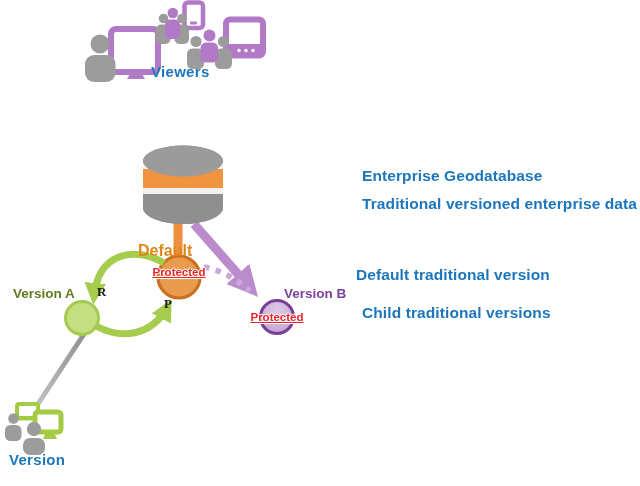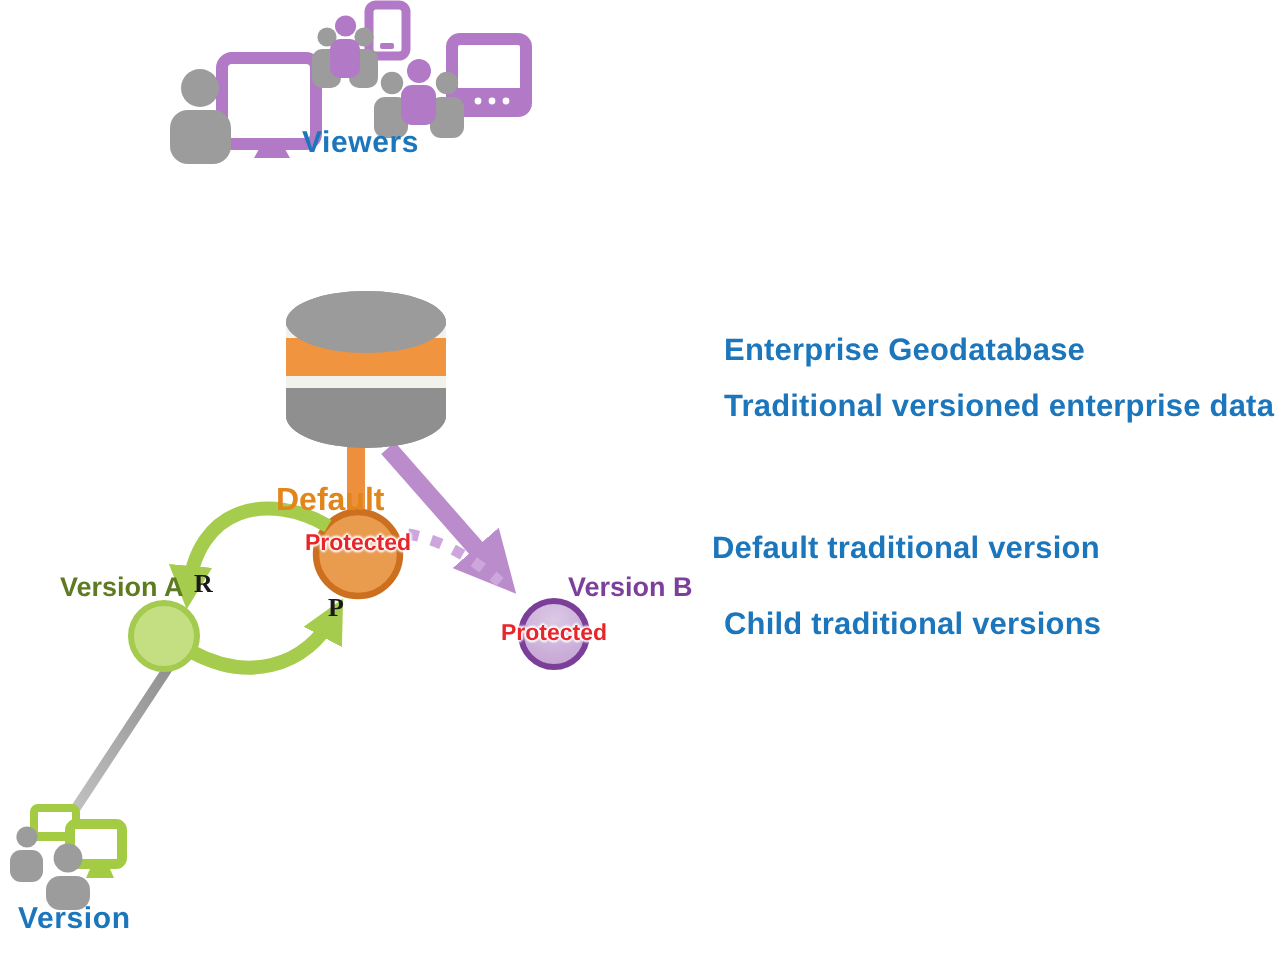--- a/index.html
+++ b/index.html
@@ -10,20 +10,21 @@
   svg{position:absolute;left:0;top:0;}
   .lbl{position:absolute;white-space:nowrap;line-height:1.1;}
   .blue{color:#1C76BC;font-weight:700;font-size:15px;letter-spacing:.3px;}
   .note{color:#1C76BC;font-weight:600;font-size:15.5px;letter-spacing:.1px;text-align:right;}
   .default-lbl{color:#E2861C;font-weight:700;font-size:16px;}
   .va-lbl{color:#5F7B21;font-weight:700;font-size:13.5px;}
   .vb-lbl{color:#7C3F9B;font-weight:700;font-size:13.5px;}
   .badge{
     color:#E8252B;font-weight:700;font-size:11.5px;text-align:center;width:58px;
     text-shadow:-1px 0 1px #fff,1px 0 1px #fff,0 -1px 1px #fff,0 1px 1px #fff,0 0 2px #fff;
+    text-decoration:underline;
   }
   .rp{color:#1A1A1A;font-weight:700;font-size:13px;font-family:"Liberation Serif",serif;}
 </style>
 </head>
 <body>
 
 <div class="stage">
 
   <svg width="640" height="486" viewBox="0 0 640 486">
     <defs>
@@ -137,21 +138,21 @@
         <rect x="23" y="438" width="22" height="17" rx="7" fill="#9C9C9C"></rect>
       </g>
     </g>
   </svg>
 
   <div class="lbl blue" style="left:151px;top:64px;">Viewers</div>
 
   <div class="lbl default-lbl" style="left:116px;top:242px;margin-left:22px;">Default</div>
   <div class="lbl badge" style="left:150px;top:266px;">Protected</div>
 
-  <div class="lbl va-lbl" style="left:13px;top:287px;margin-left:17px;">Version A</div>
+  <div class="lbl va-lbl" style="left:13px;top:287px;">Version A</div>
   <div class="lbl vb-lbl" style="left:284px;top:287px;">Version B</div>
   <div class="lbl badge" style="left:248px;top:311px;">Protected</div>
 
   <div class="lbl rp" style="left:97px;top:285px;">R</div>
   <div class="lbl rp" style="left:164px;top:297px;">P</div>
 
   <div class="lbl blue" style="left:9px;top:452px;">Version</div>
 
   <div class="lbl note" style="left:362px;top:167px;">Enterprise Geodatabase</div>
   <div class="lbl note" style="left:362px;top:195px;">Traditional versioned enterprise data</div>

